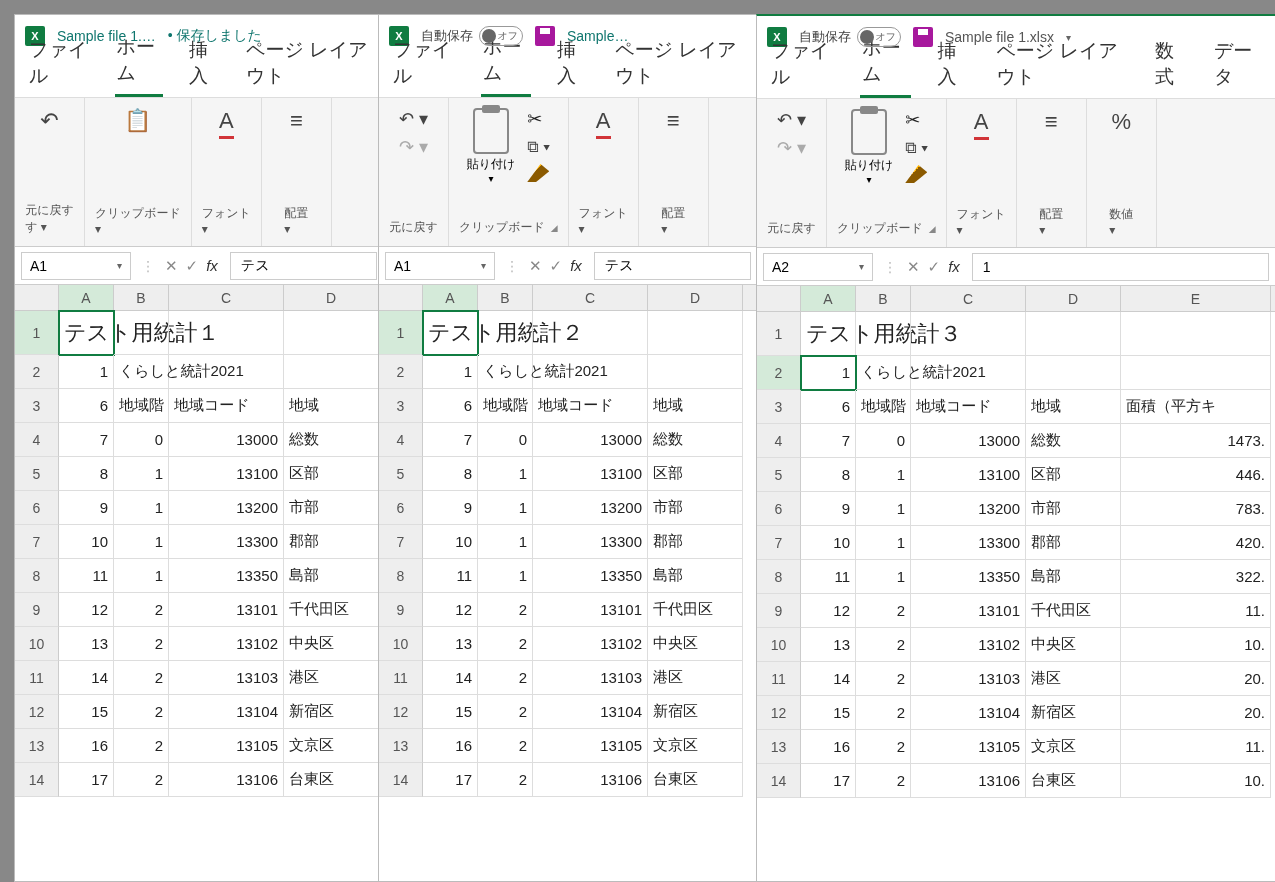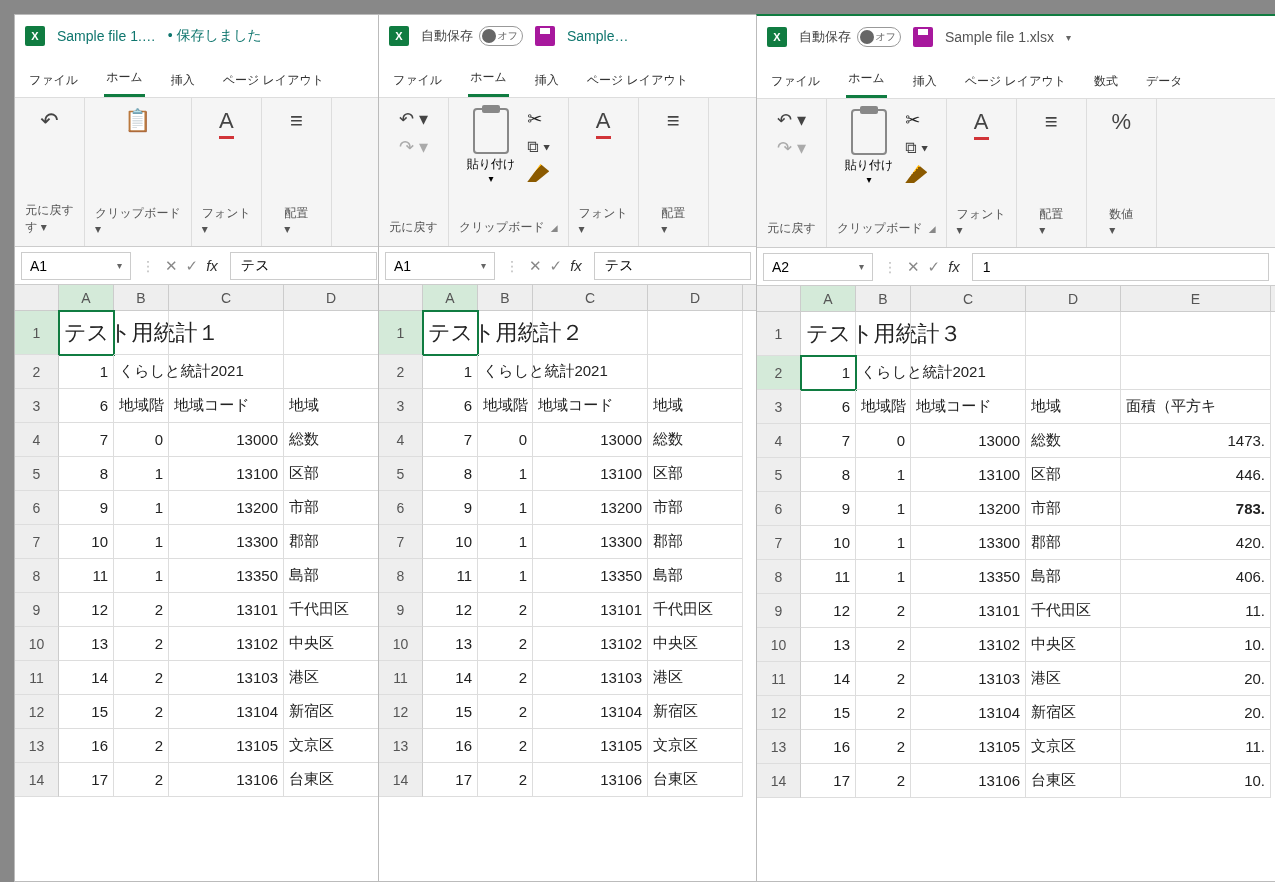--- a/index.html
+++ b/index.html
@@ -9,21 +9,21 @@
   .titlebar { height:42px; display:flex; align-items:center; padding:0 10px; gap:12px; font-size:14px; color:#444; }
   .xl-icon { width:20px; height:20px; background:#107C41; display:flex; align-items:center; justify-content:center; color:#fff; font-weight:bold; font-size:11px; border-radius:2px; }
   .autosave { display:flex; align-items:center; gap:6px; font-size:13px; }
   .toggle { width:44px; height:20px; border:1px solid #999; border-radius:10px; display:flex; align-items:center; padding:0 4px; font-size:10px; color:#666; justify-content:flex-end; position:relative; }
   .toggle::before { content:""; width:14px; height:14px; background:#666; border-radius:50%; position:absolute; left:2px; }
   .save-flp { width:20px; height:20px; background:#A7189D; border-radius:2px; position:relative; }
   .save-flp::after{content:"";position:absolute;width:10px;height:6px;background:#fff;top:2px;left:5px;}
   .title-text { color:#555; font-size:14px; }
   .title-text.dim { color:#0f766e; }
   .dropdown-caret { font-size:10px; color:#666; }
-  .tabs { height:40px; display:flex; align-items:flex-end; padding:0 12px; gap:24px; font-size:12px; }
+  .tabs { height:40px; display:flex; align-items:flex-end; padding:0 12px; gap:24px; font-size:19px; }
   .tab { padding:4px 2px 8px 2px; color:#333; cursor:pointer; }
   .tab.active { border-bottom:3px solid #107C41; font-weight:550; }
   .ribbon { background:#f5f5f5; border-top:1px solid #ddd; border-bottom:1px solid #ccc; display:flex; height:150px; }
   .rgrp { border-right:1px solid #ddd; display:flex; flex-direction:column; align-items:center; padding:6px 10px; min-width:70px; }
   .rgrp .ico-area { flex:1; display:flex; flex-direction:column; align-items:center; justify-content:flex-start; gap:6px; padding-top:4px;}
   .rgrp .lbl { font-size:12px; color:#555; padding:4px 0; display:flex; align-items:center; gap:2px;}
   .rgrp .lbl .dbl{font-size:9px;color:#888;margin-left:4px;}
   .ico { font-size:22px; color:#444; }
   .ico.sm { font-size:16px; }
   .undo-col{display:flex;flex-direction:column;gap:10px;align-items:center;}
@@ -511,37 +511,37 @@
           <div class="cell num" style="width: 115px;">13100</div>
           <div class="cell" style="width: 95px;">区部</div>
           <div class="cell num" style="width: 150px;">446.</div>
         </div>
         <div class="row">
           <div class="rh">6</div>
           <div class="cell num" style="width: 55px;">9</div>
           <div class="cell num" style="width: 55px;">1</div>
           <div class="cell num" style="width: 115px;">13200</div>
           <div class="cell" style="width: 95px;">市部</div>
-          <div class="cell num" style="width: 150px; font-weight: bold;">783.</div>
+          <div class="cell num" style="width: 150px;">783.</div>
         </div>
         <div class="row">
           <div class="rh">7</div>
           <div class="cell num" style="width: 55px;">10</div>
           <div class="cell num" style="width: 55px;">1</div>
           <div class="cell num" style="width: 115px;">13300</div>
           <div class="cell" style="width: 95px;">郡部</div>
           <div class="cell num" style="width: 150px;">420.</div>
         </div>
         <div class="row">
           <div class="rh">8</div>
           <div class="cell num" style="width: 55px;">11</div>
           <div class="cell num" style="width: 55px;">1</div>
           <div class="cell num" style="width: 115px;">13350</div>
           <div class="cell" style="width: 95px;">島部</div>
-          <div class="cell num" style="width: 150px;">406.</div>
+          <div class="cell num" style="width: 150px;">322.</div>
         </div>
         <div class="row">
           <div class="rh">9</div>
           <div class="cell num" style="width: 55px;">12</div>
           <div class="cell num" style="width: 55px;">2</div>
           <div class="cell num" style="width: 115px;">13101</div>
           <div class="cell" style="width: 95px;">千代田区</div>
           <div class="cell num" style="width: 150px;">11.</div>
         </div>
         <div class="row">

